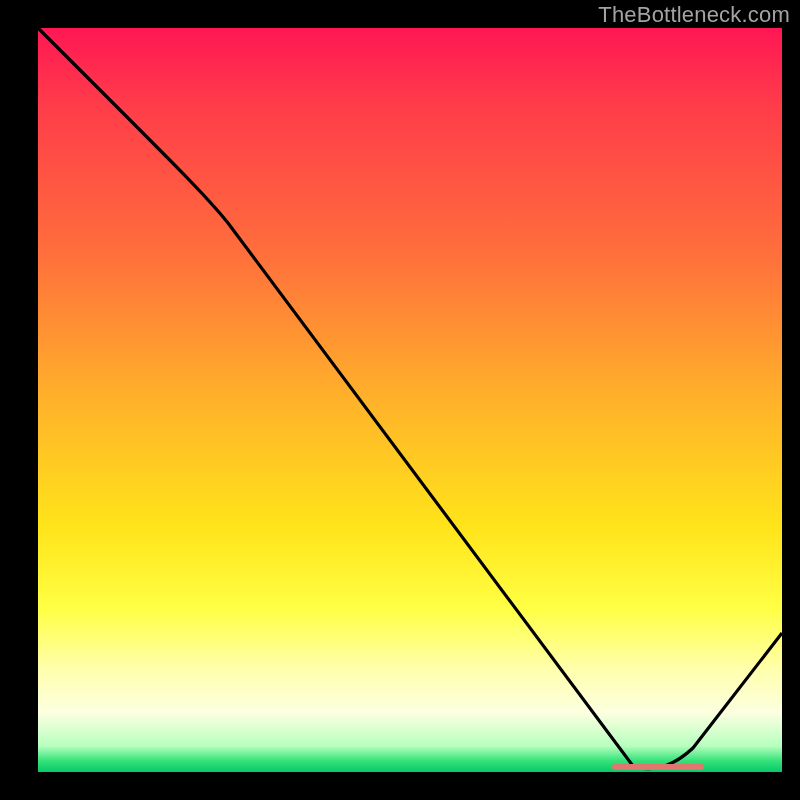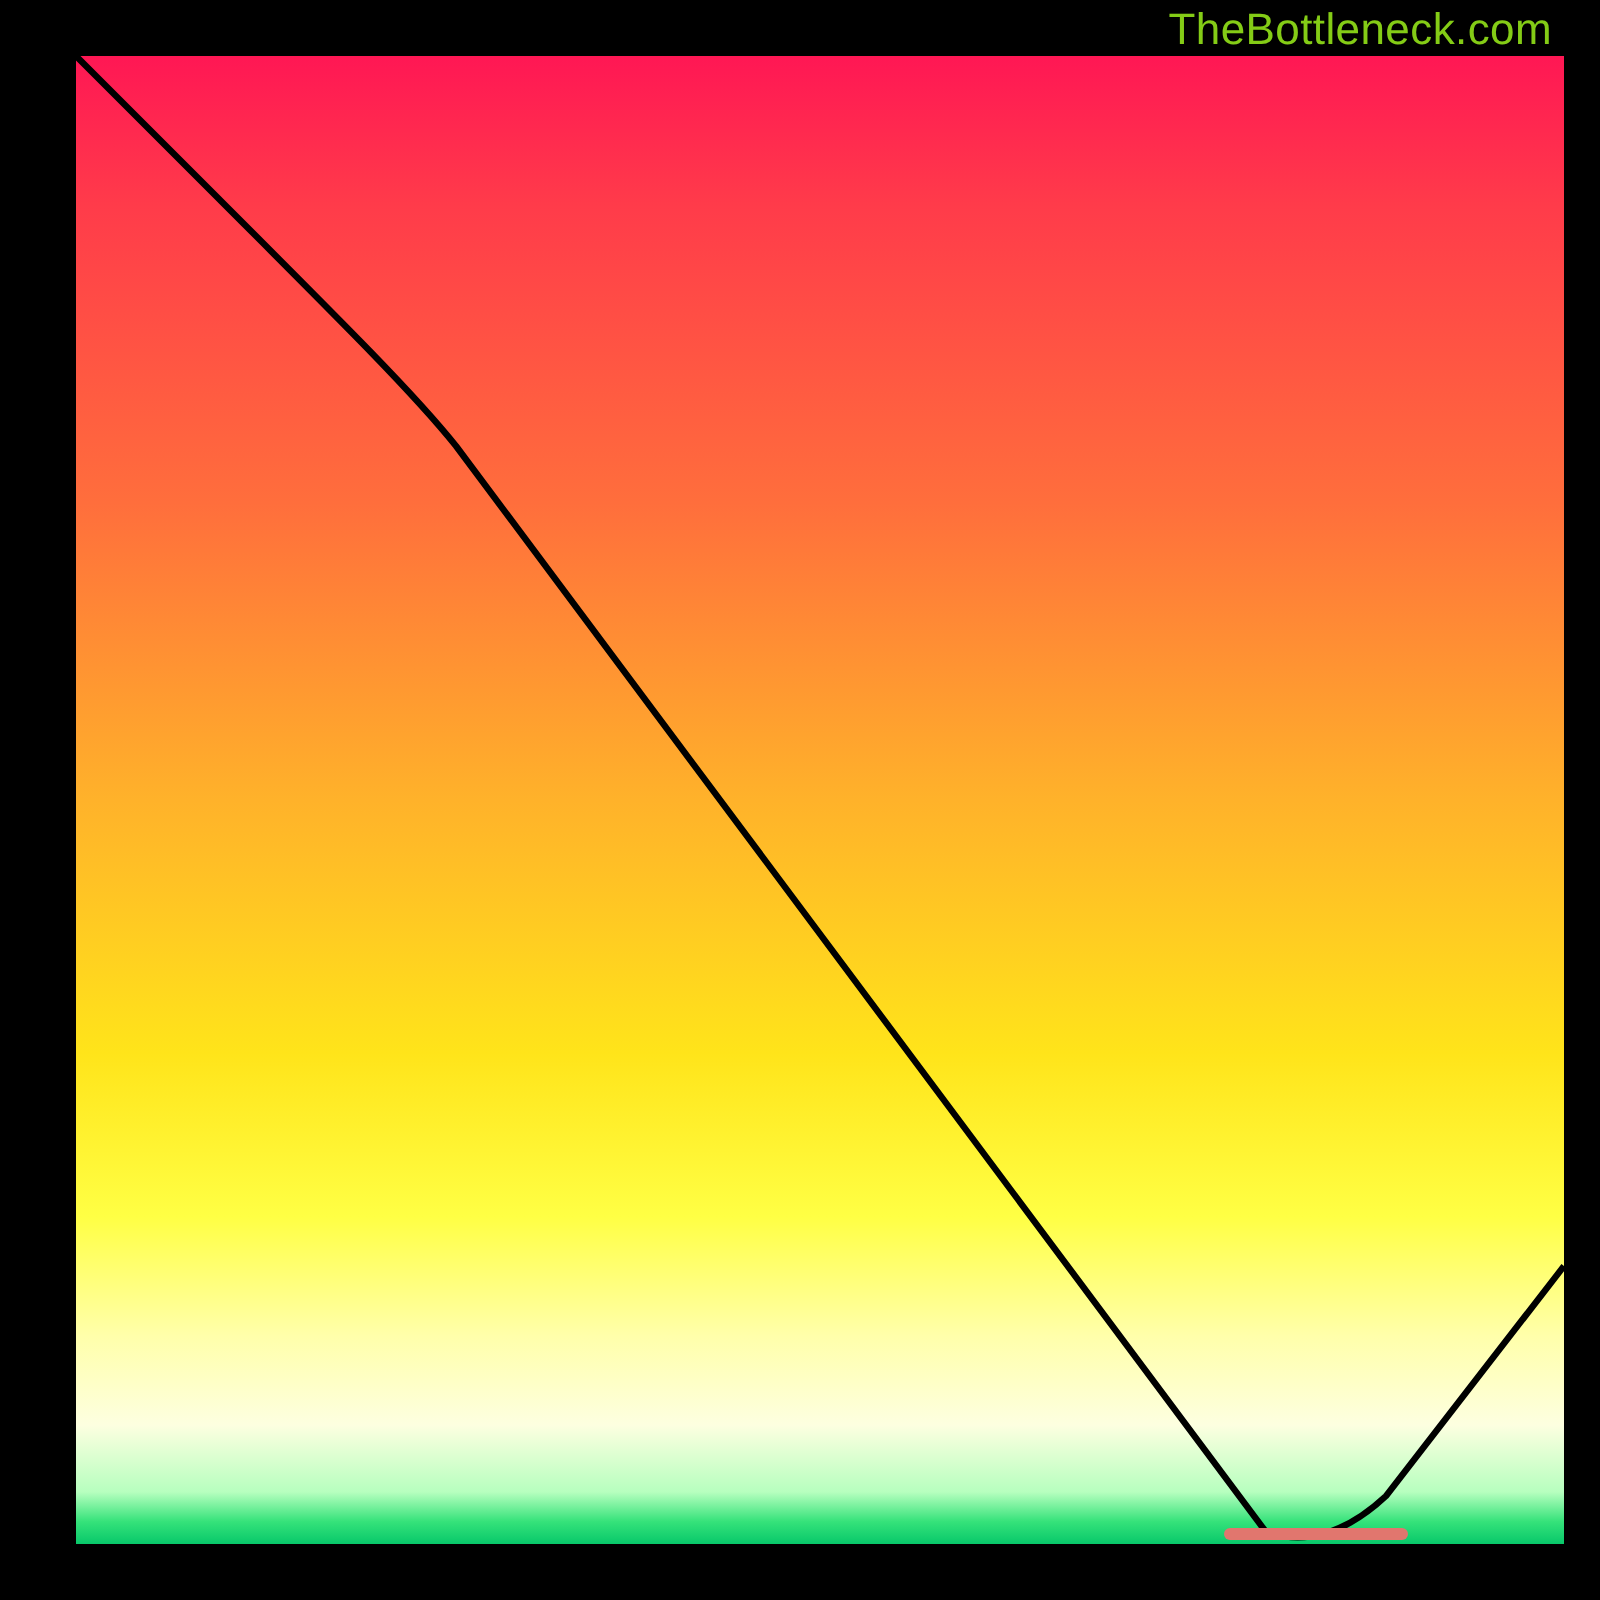--- a/index.html
+++ b/index.html
@@ -1,17 +1,17 @@
 <!DOCTYPE html>
 <html><head>
 <meta charset="utf-8">
 <style>
   html,body{margin:0;padding:0;width:800px;height:800px;background:#000;font-family:Arial,Helvetica,sans-serif;}
   .container{position:relative;width:800px;height:800px;}
-  .watermark{position:absolute;top:2px;right:24px;color:#84cc16;font-size:22px;font-weight:500;letter-spacing:.2px;}
+  .watermark{position:absolute;top:2px;right:10px;color:#a3a3a3;font-size:22px;font-weight:500;letter-spacing:.2px;}
   .plot-area{
     position:absolute;
     left:38px;top:28px;
     width:744px;height:744px;
     background:linear-gradient(to bottom,
       #ff1754 0%,
       #ff3b4a 10%,
       #ff6e3c 30%,
       #ffb22a 50%,
       #ffe41a 67%,

